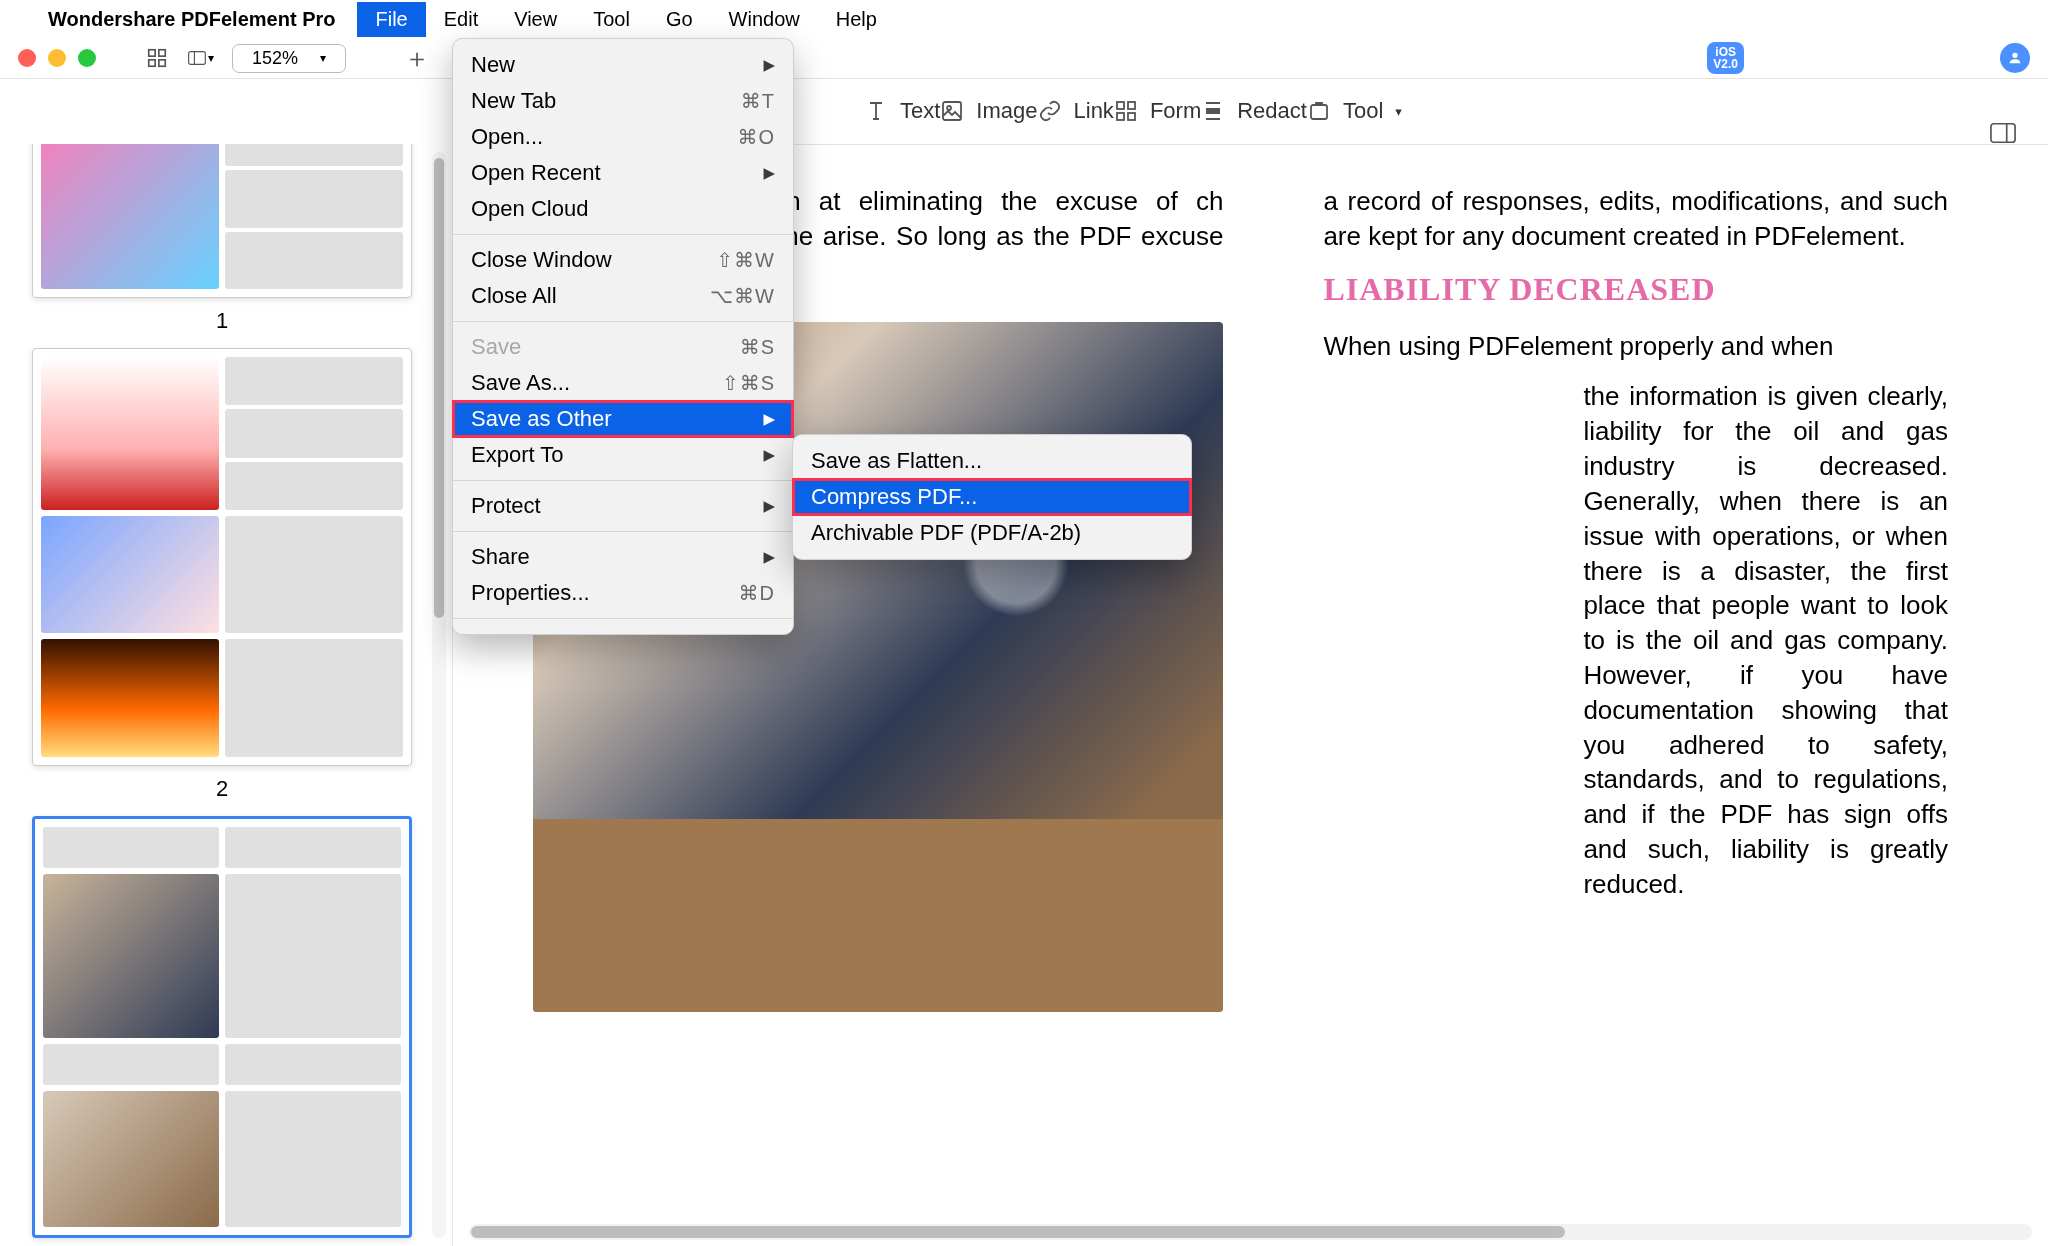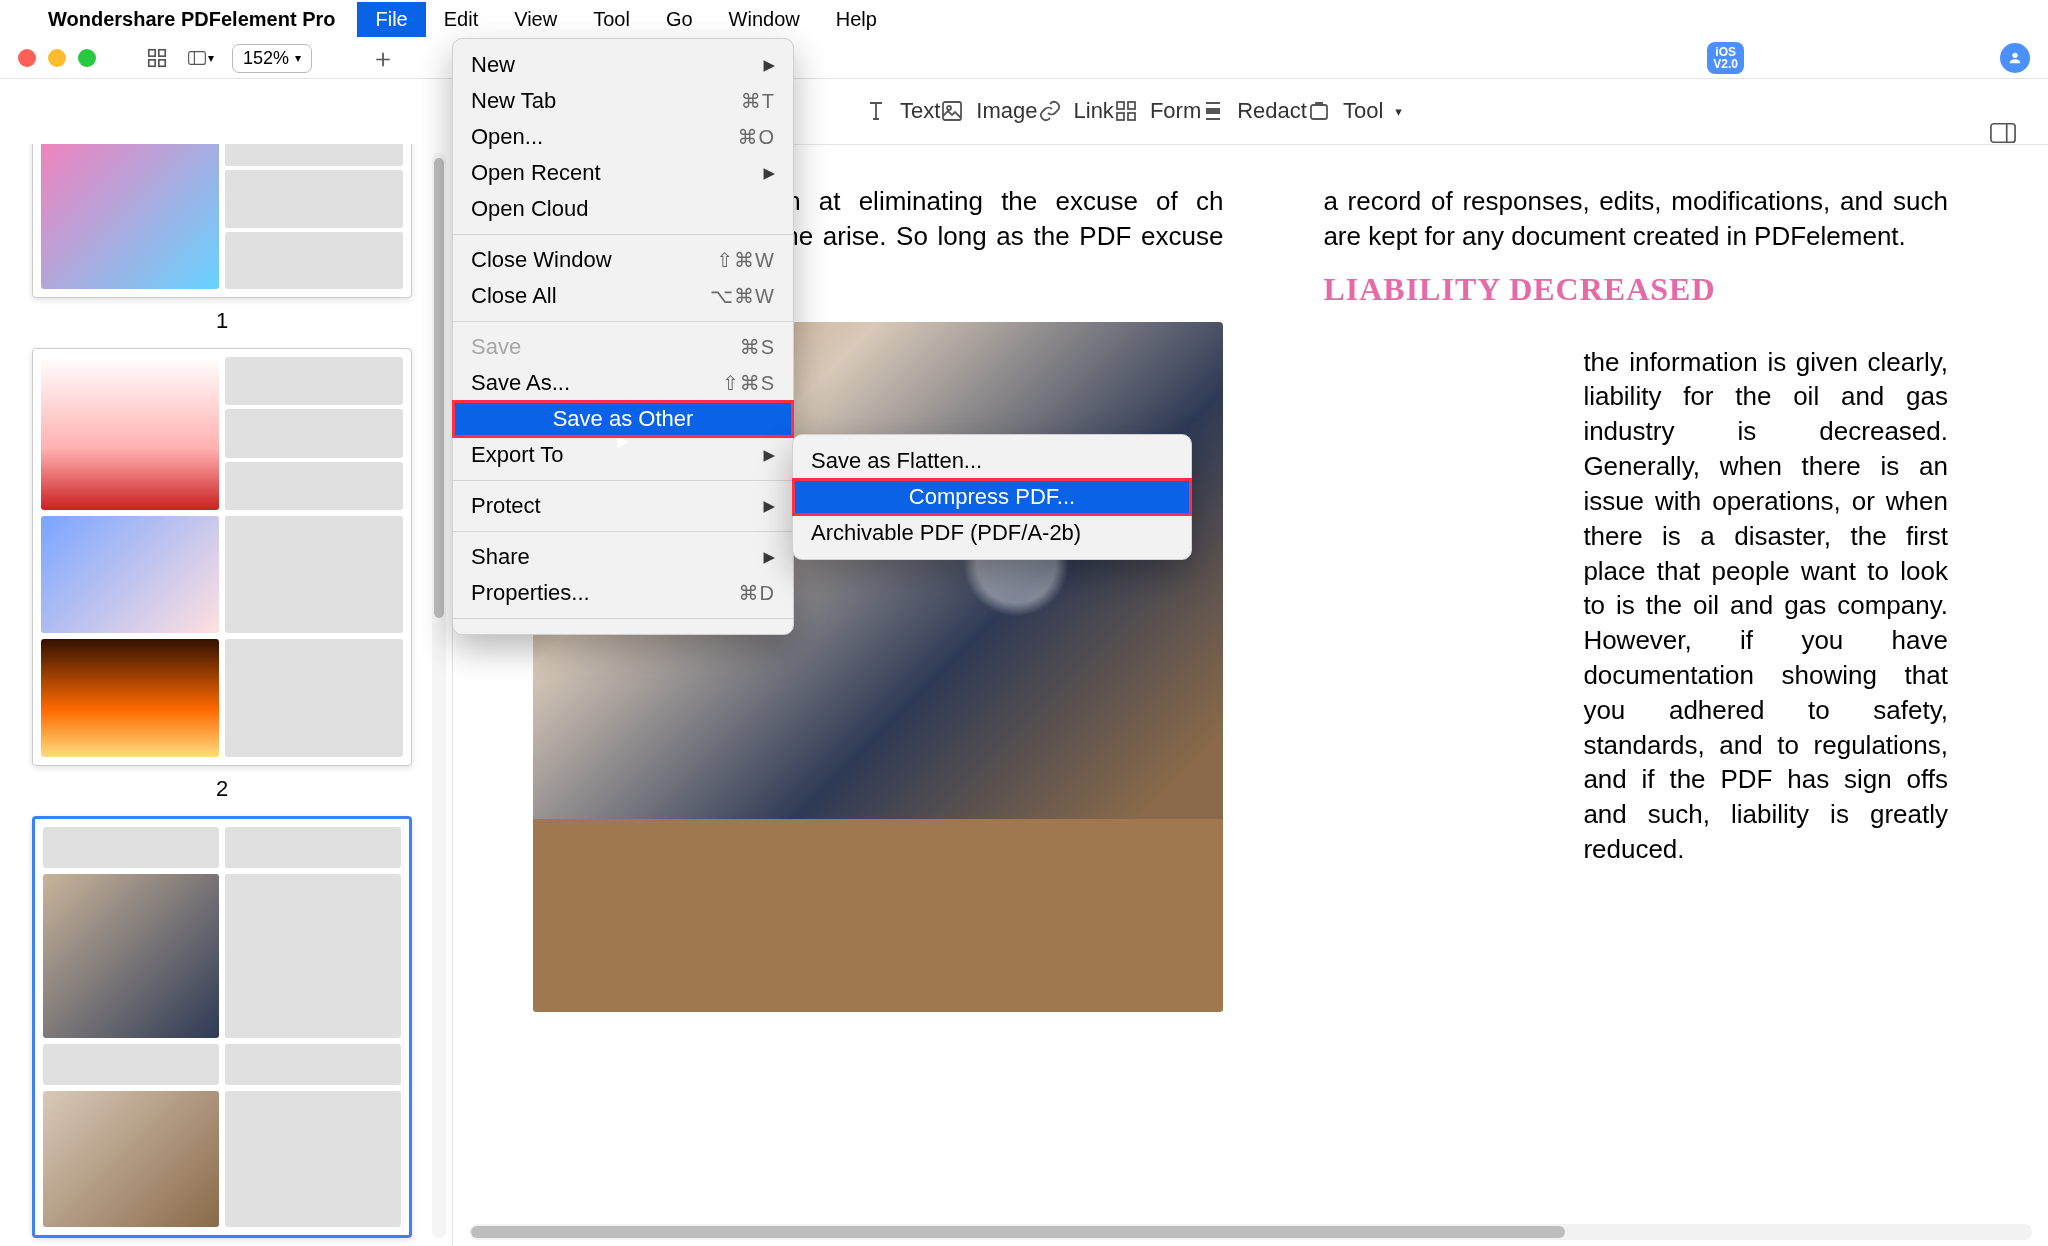--- a/index.html
+++ b/index.html
@@ -57,23 +57,23 @@
   }
   .traffic span { width: 18px; height: 18px; border-radius: 50%; }
   .tl-red    { background: #ff5f57; }
   .tl-yellow { background: #febc2e; }
   .tl-green  { background: #28c840; }
   .chrome-icon { width: 26px; height: 26px; display:flex;align-items:center;justify-content:center;}
   .chrome-icon svg { stroke: #555; fill:none; stroke-width:1.8; }
   .zoom-chip {
     border: 1px solid #bbb;
     border-radius: 7px;
-    padding: 3px 10px;
+    padding: 3px 19px;
     font-size: 18px;
-    display:flex;align-items:center;gap:6px;
+    display:flex;align-items:center;gap:22px;
   }
   .doc-tabs { display:flex; align-items:center; margin-left:40px; gap:12px;}
   .doc-tab-plus { font-size: 26px; color:#555; }
   .chrome-spacer { flex:1; }
   .ios-badge {
     background: #4a90ff; color:#fff; font-size:12px; font-weight:700;
     border-radius:8px; padding:4px 6px; line-height:1;
   }
   .user-badge {
     width:30px;height:30px;border-radius:50%;background:#4a90ff;
@@ -216,21 +216,20 @@
   .mi .arw { color:#3a3a3a; font-size:15px; }
   .mi.disabled { color:#a8a8a8; }
   .mi.sep { height:0; padding:0; margin:7px 0; border-top:1px solid #d6d4d4; }
   .mi.hl {
     background:#0a62e6; color:#fff;
   }
   .mi.hl .sc, .mi.hl .arw { color:#fff; }
   .mi.boxed {
     outline:3px solid #ff2e4d;
     outline-offset:-2px;
-    flex-direction:column;
   }
 
 </style>
 </head>
 <body>
 
 <div class="menubar">
   <span class="apple-logo"></span>
   <span class="mb-item app-name">Wondershare PDFelement Pro</span>
   <span class="mb-item selected">File</span>
@@ -407,20 +406,21 @@
 
   <div class="main">
     <div class="doc">
       <div class="col" style="flex:1.05;">
         <div>to access information at eliminating the excuse of ch anyone by phone in the arise. So long as the PDF excuse not to follow the</div>
         <div class="photo-placeholder"></div>
       </div>
       <div class="col" style="flex:.95;">
         <div>a record of responses, edits, modifications, and such are kept for any document created in PDFelement.</div>
         <div class="heading">LIABILITY DECREASED</div>
+        <div>When using PDFelement properly and when</div>
         <div style="height:16px;"></div>
         <div style="margin-left:260px;">the information is given clearly, liability for the oil and gas industry is decreased. Generally, when there is an issue with operations, or when there is a disaster, the first place that people want to look to is the oil and gas company. However, if you have documentation showing that you adhered to safety, standards, and to regulations, and if the PDF has sign offs and such, liability is greatly reduced.</div>
       </div>
     </div>
     <div class="hscroll">
       <div class="th"></div>
     </div>
   </div>
 </div>
 

